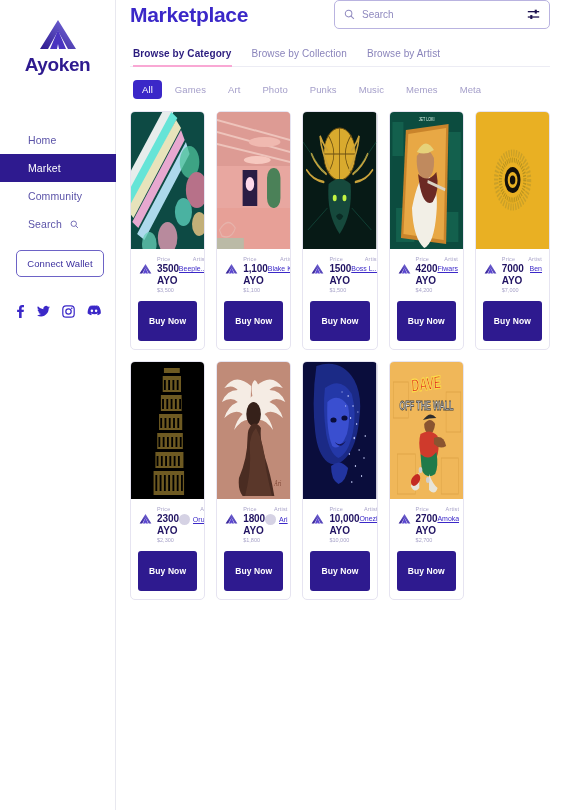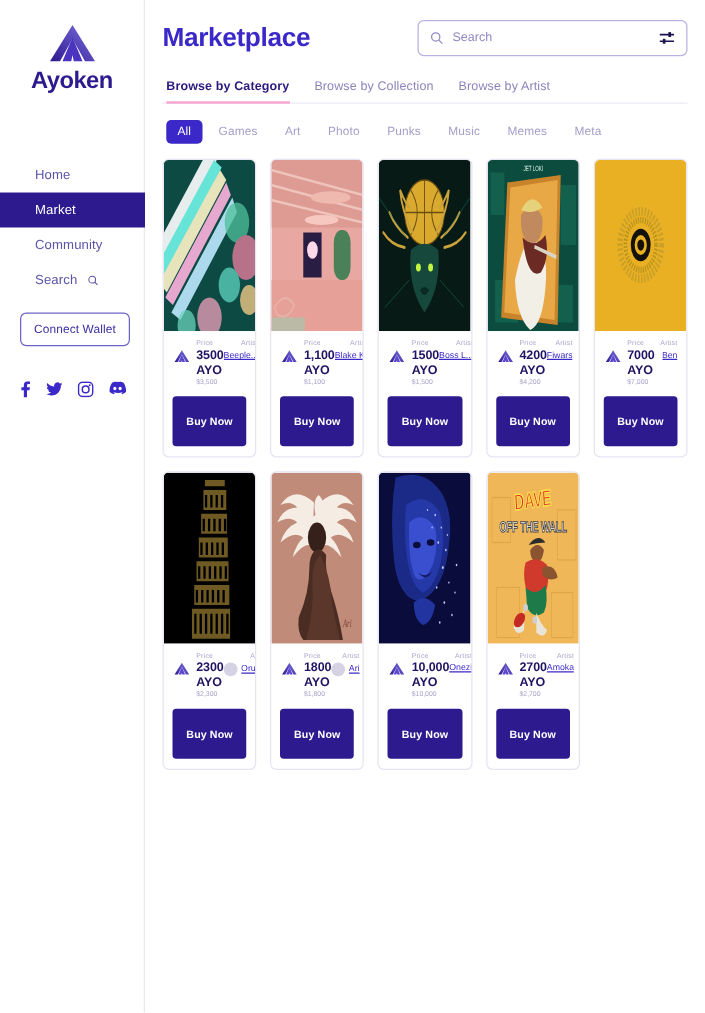--- a/index.html
+++ b/index.html
@@ -53,21 +53,21 @@
   }
   .socials svg { display: block; }
 
   
   .main {
     flex: 1; height: 810px; overflow: hidden;
     padding: 0 14px 0 14px; position: relative;
   }
   .topbar {
     display: flex; align-items: center; justify-content: space-between;
-    padding-top: 16px;
+    padding-top: 0;
   }
   .page-title {
     font-size: 21px; font-weight: bold; color: #3b28c8;
     letter-spacing: -0.3px;
   }
   .search-box {
     width: 216px; height: 29px;
     border: 1px solid #b9b3e0; border-radius: 5px;
     display: flex; align-items: center; gap: 7px;
     padding: 0 9px; background: #fff;

